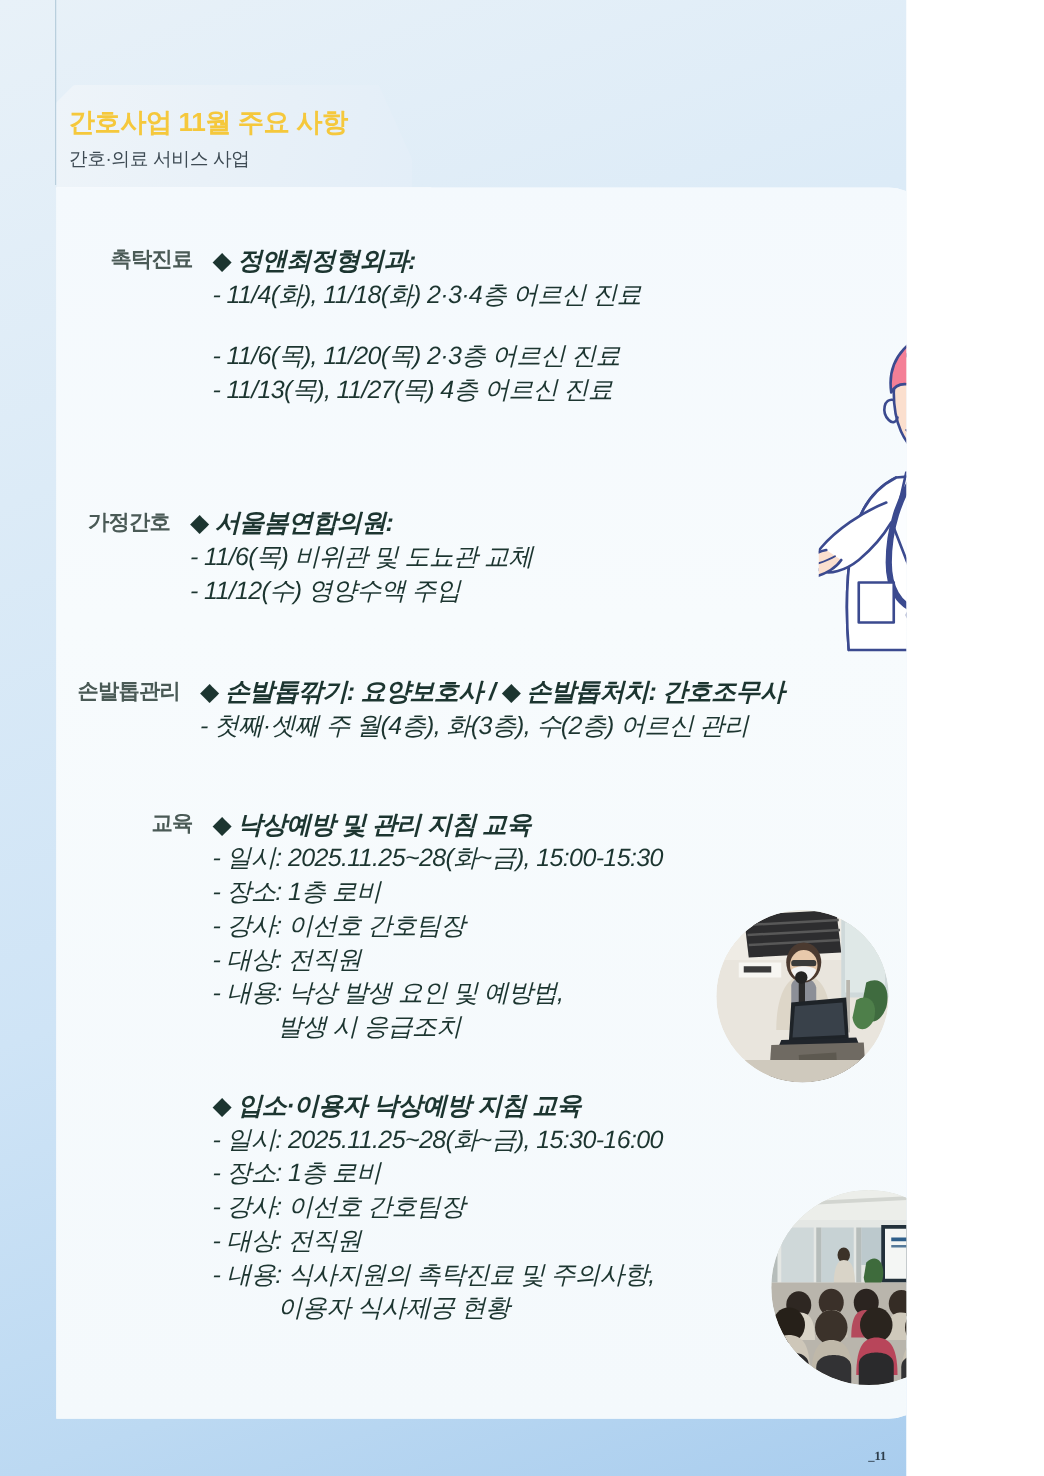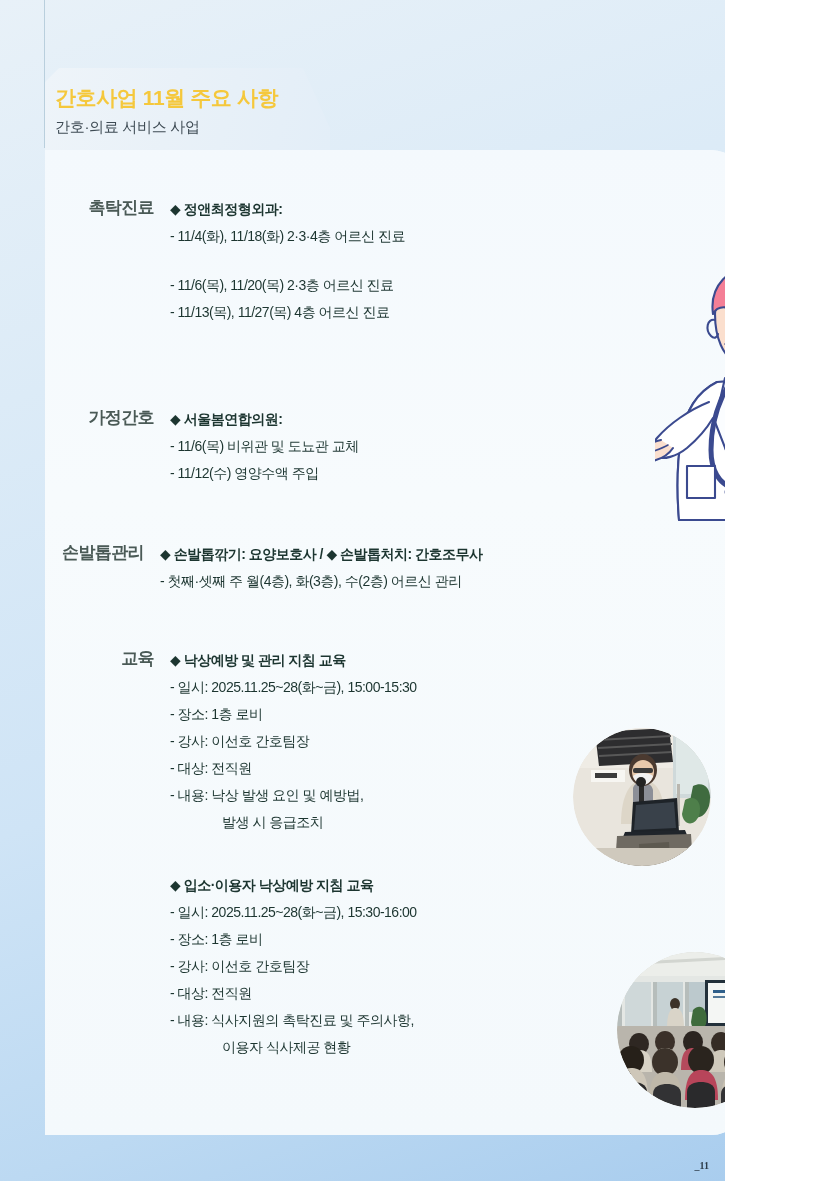--- a/index.html
+++ b/index.html
@@ -104,25 +104,26 @@
     color: #4a5a56;
     letter-spacing: -0.6px;
     white-space: nowrap;
     flex: none;
   }
   .sec-body { flex: 1; }
   .blk { margin-bottom: 0; }
   .blk + .blk { margin-top: 22px; }
 
   .line {
-    font-size: 14px;
+    font-size: 20px;
     line-height: 27px;
     color: #1c3530;
     letter-spacing: -0.5px;
     white-space: nowrap;
+    font-style: italic;
   }
   .line.head { font-weight: bold; }
   .line.indent { padding-left: 52px; }
 
   
   .doctor {
     position: absolute;
     left: 655px;
     top: 252px;
     width: 215px;
@@ -174,21 +175,21 @@
         <div class="line head">◆ 정앤최정형외과:</div>
         <div class="line">- 11/4(화), 11/18(화) 2·3·4층 어르신 진료</div>
       </div>
       <div class="blk">
         <div class="line">- 11/6(목), 11/20(목) 2·3층 어르신 진료</div>
         <div class="line">- 11/13(목), 11/27(목) 4층 어르신 진료</div>
       </div>
     </div>
   </div>
 
-  <div class="section" style="left:45px; top:406px; width:690px;justify-content:flex-end;">
+  <div class="section" style="left:27px; top:406px; width:690px;justify-content:flex-end;">
     <div class="sec-label">가정간호</div>
     <div class="sec-body">
       <div class="blk">
         <div class="line head">◆ 서울봄연합의원:</div>
         <div class="line">- 11/6(목) 비위관 및 도뇨관 교체</div>
         <div class="line">- 11/12(수) 영양수액 주입</div>
       </div>
     </div>
   </div>
 

